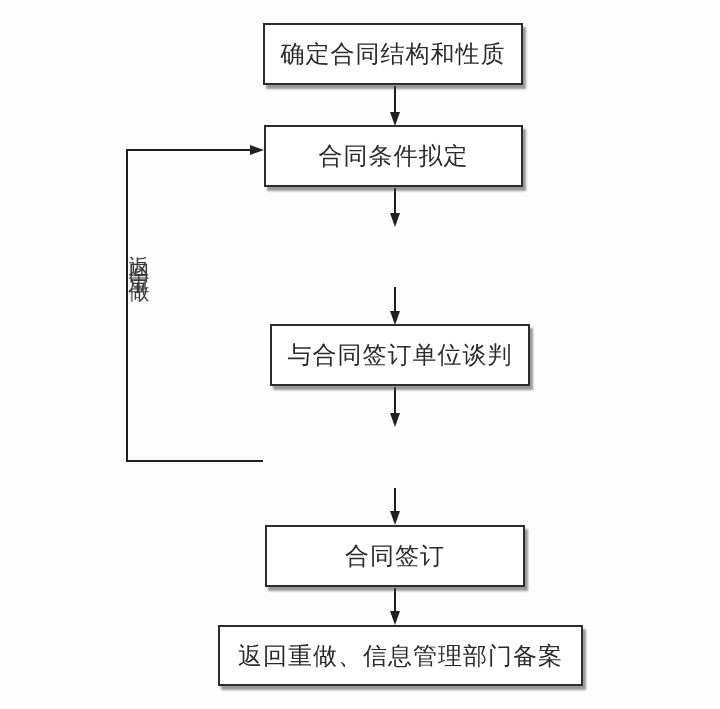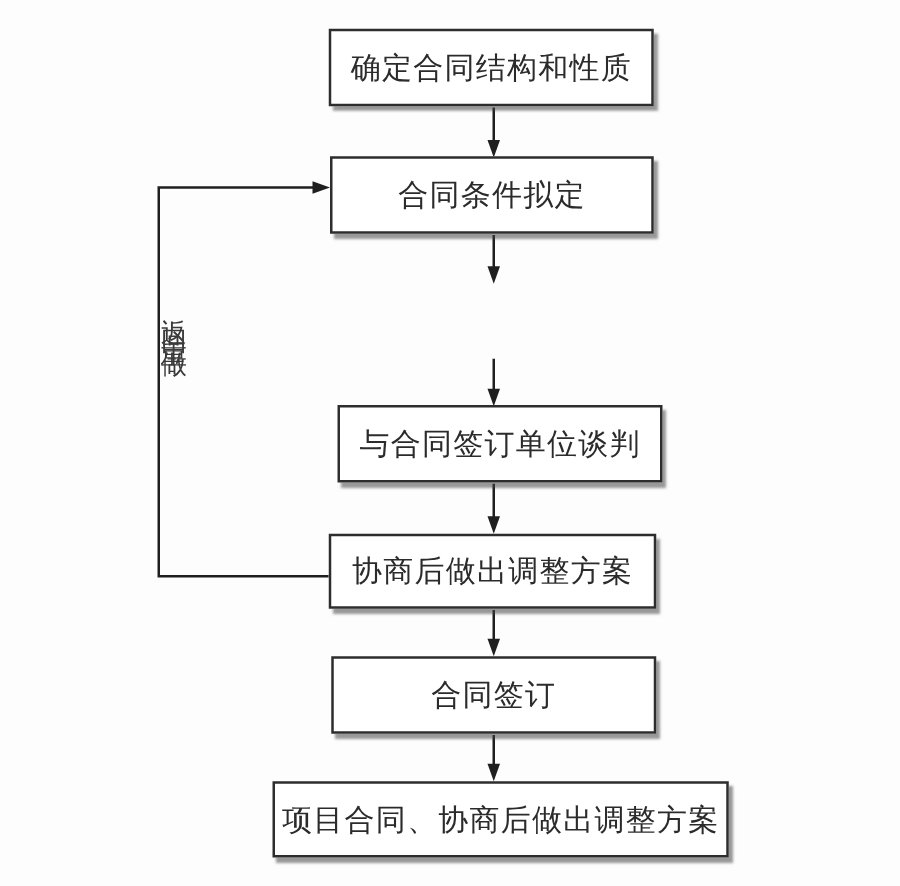--- a/index.html
+++ b/index.html
@@ -92,21 +92,20 @@
     </g>
   </svg>
 
   <div class="node b1">确定合同结构和性质</div>
 
   <div class="node b2">合同条件拟定</div>
 
 
   <div class="node b4">与合同签订单位谈判</div>
 
-  <div class="node b5">协商后做出调整方案</div>
 
   <div class="node b6">合同签订</div>
 
-  <div class="node b7">项目合同、协商后做出调整方案</div>
+  <div class="node b7">返回重做、信息管理部门备案</div>
 
   <div class="loop-label">返回重做</div>
 
 </div>
 
 </body></html>

